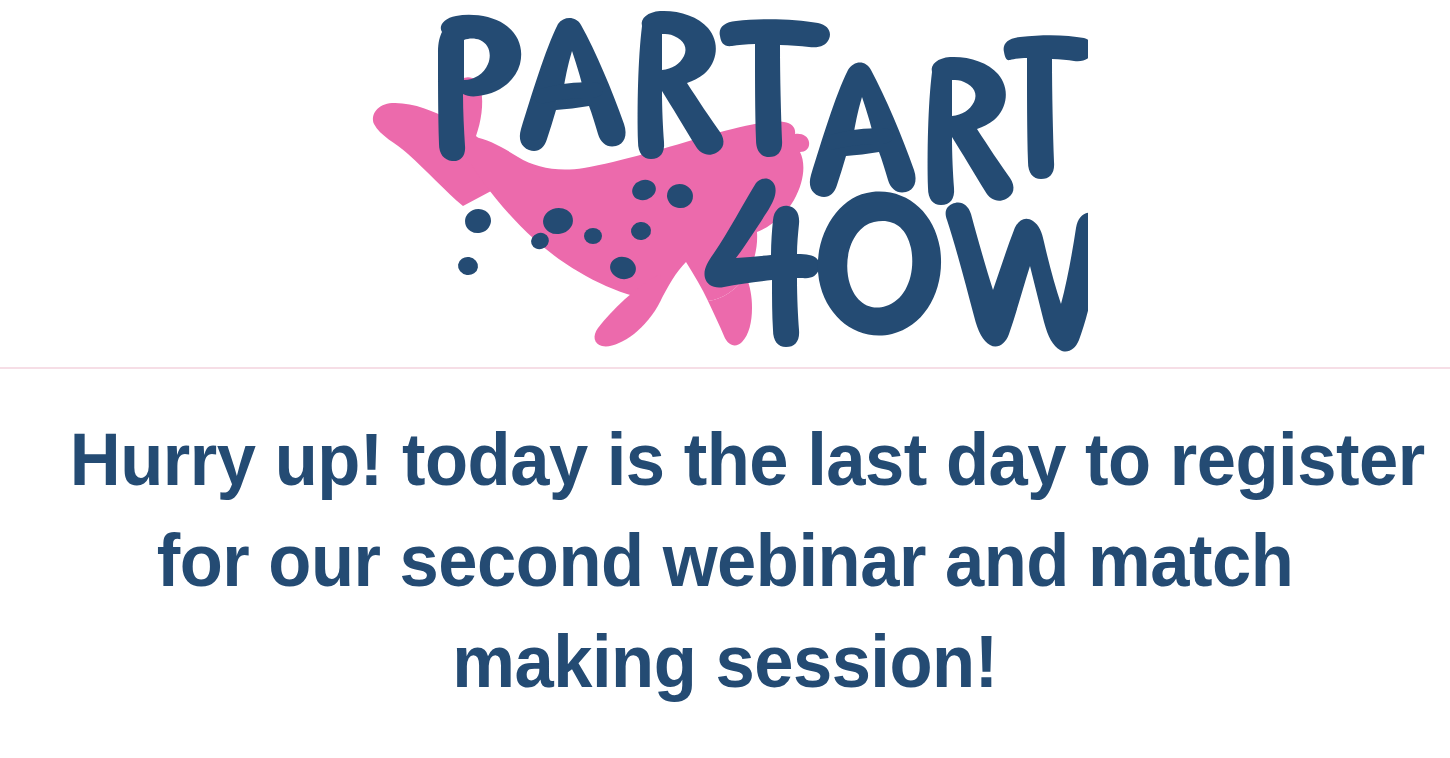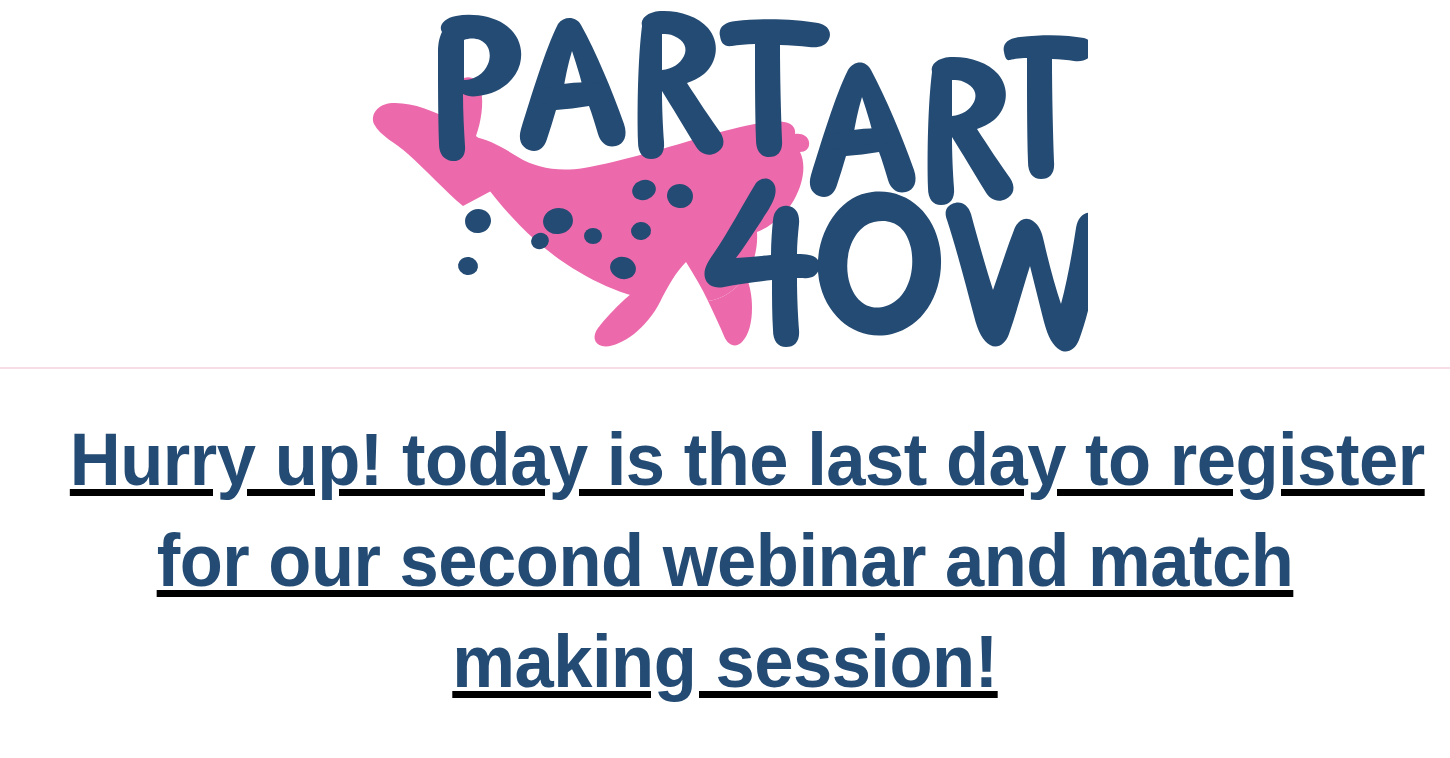--- a/index.html
+++ b/index.html
@@ -57,21 +57,20 @@
     margin: 0;
     flex: 0 0 auto;
   }
 
   
   .headline-section {
     flex: 1 1 auto;
     padding: 40px 28px 10px 28px;
     box-sizing: border-box;
     background: #ffffff;
-    text-decoration: underline;
   }
 
   .headline {
     margin: 0;
     text-align: center;
     color: #244B73;
     font-family: "Liberation Sans Narrow", "Liberation Sans", sans-serif;
     font-weight: bold;
     font-size: 75px;
     line-height: 101px;

